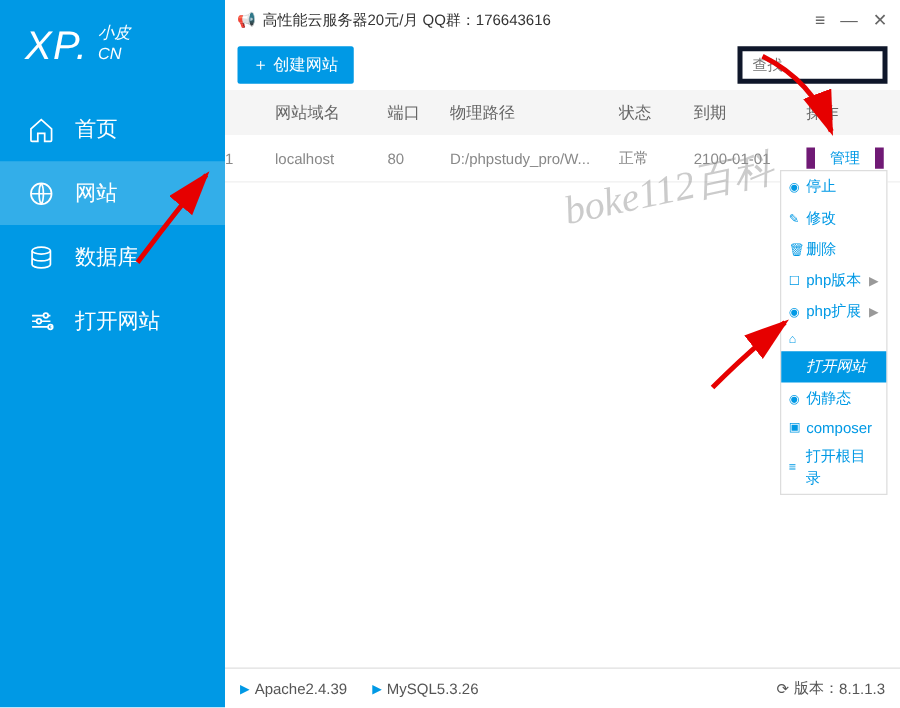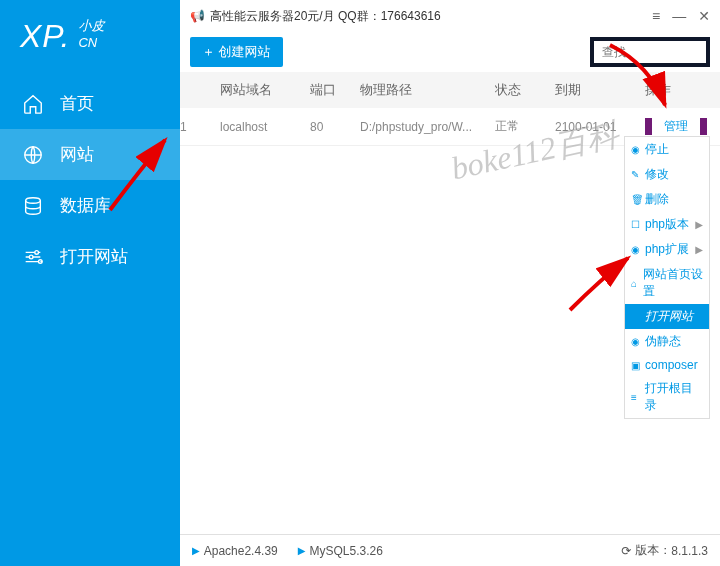--- a/index.html
+++ b/index.html
@@ -147,21 +147,20 @@
         <span>php版本</span>
         <span class="arrow">▶</span>
       </div>
     <div class="dropdown-item">
         <span class="mini-icon">◉</span>
         <span>php扩展</span>
         <span class="arrow">▶</span>
       </div>
     <div class="dropdown-item">
         <span class="mini-icon">⌂</span>
-        <span>网站首页设置</span>
       </div>
     <div class="dropdown-item highlighted">
         <span class="mini-icon"></span>
         <span>打开网站</span>
       </div>
     <div class="dropdown-item">
         <span class="mini-icon">◉</span>
         <span>伪静态</span>
       </div>
     <div class="dropdown-item">

